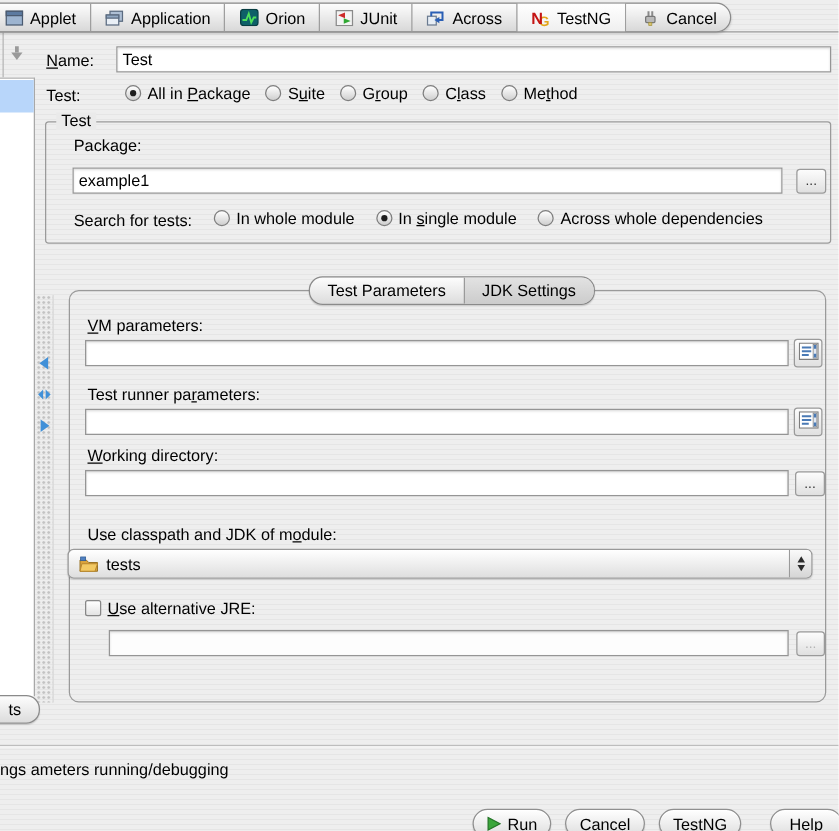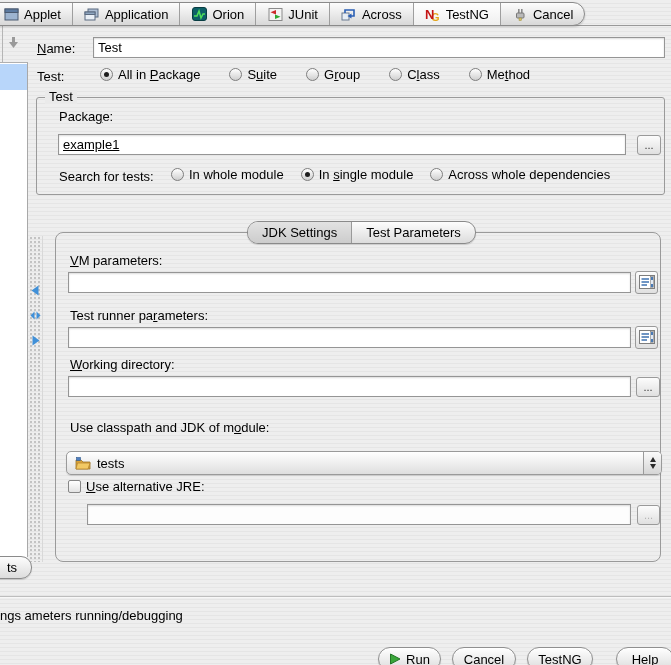--- a/index.html
+++ b/index.html
@@ -73,24 +73,24 @@
   .panel{position:absolute;left:55px;top:232px;width:604px;height:328px;border:1px solid #9a9a9a;border-radius:8px;}
   .segtabs{
     position:absolute;left:247px;top:221px;height:21px;display:flex;z-index:2;
     border:1px solid #8a8a8a;border-radius:11px;overflow:hidden;
     background:linear-gradient(#fdfdfd,#dcdcdc);box-shadow:0 1px 1px rgba(0,0,0,.15);
   }
   .segtab{display:flex;align-items:center;padding:0 14px;border-left:1px solid #9a9a9a;white-space:nowrap;cursor:default;}
   .segtab:first-child{border-left:none;}
   .segtab.on{background:linear-gradient(#e2e2e2,#cccccc);}
   .combo{
-    position:absolute;left:66px;top:439px;width:596px;height:24px;box-sizing:border-box;
+    position:absolute;left:54px;top:439px;width:596px;height:24px;box-sizing:border-box;
     display:flex;align-items:center;gap:6px;padding-left:8px;
     border:1px solid #9a9a9a;border-radius:5px;
-    background:linear-gradient(#ffffff,#dedede);box-shadow:0 1px 1px rgba(0,0,0,.12);margin-top:12px;
+    background:linear-gradient(#ffffff,#dedede);box-shadow:0 1px 1px rgba(0,0,0,.12);
   }
   .stepper{
     margin-left:auto;width:18px;height:100%;box-sizing:border-box;border-left:1px solid #9a9a9a;
     display:flex;flex-direction:column;align-items:center;justify-content:center;gap:2px;
     background:linear-gradient(#fafafa,#d5d5d5);border-radius:0 4px 4px 0;
   }
   .tri-up{width:0;height:0;border-left:3.5px solid transparent;border-right:3.5px solid transparent;border-bottom:5px solid #2a2a2a;}
   .tri-dn{width:0;height:0;border-left:3.5px solid transparent;border-right:3.5px solid transparent;border-top:5px solid #2a2a2a;}
   
   .sep{position:absolute;left:0;top:596px;width:671px;height:0;border-top:1px solid #bdbdbd;border-bottom:1px solid #f7f7f7;}
@@ -210,21 +210,21 @@
     </span>
   </div>
   <div class="bltab">
     <span>ts</span>
   </div>
 
   <label class="lbl" style="left:37px;top:41px"><u>N</u>ame:</label>
   <input class="field" style="left: 93px; top: 37px; width: 562px; height: 17px;" value="Test">
 
   <span class="lbl" style="left:37px;top:69px">Test:</span>
-  <div class="optrow" style="left:100px;top:67px;gap:29px">
+  <div class="optrow" style="left:100px;top:67px;gap:12px">
     <span class="opt">
       <span class="radio on"></span>
       <span>All in <u>P</u>ackage</span>
     </span>
     <span class="opt">
       <span class="radio"></span>
       <span>S<u>u</u>ite</span>
     </span>
     <span class="opt">
       <span class="radio"></span>
@@ -236,46 +236,46 @@
     </span>
     <span class="opt">
       <span class="radio"></span>
       <span>Me<u>t</u>hod</span>
     </span>
   </div>
 
   <div class="groupbox">
     <span class="legend">Test</span>
     <label class="lbl" style="left:22px;top:11px">Packa<u>g</u>e:</label>
-    <input class="field" style="left: 21px; top: 36px; width: 558px; height: 17px; text-decoration: underline;" value="example1">
+    <input class="field" style="left: 21px; top: 36px; width: 558px; height: 17px;" value="example1">
     <button class="mini" style="left:600px;top:37px;width:24px;height:20px">...</button>
     <span class="lbl" style="left:22px;top:71px">Search for tests:</span>
     <div class="optrow" style="left:134px;top:69px;gap:17px">
       <span class="opt">
         <span class="radio"></span>
         <span>In whole module</span>
       </span>
       <span class="opt">
         <span class="radio on"></span>
         <span>In <u>s</u>ingle module</span>
       </span>
       <span class="opt">
         <span class="radio"></span>
         <span>Across whole dependencies</span>
       </span>
     </div>
   </div>
 
   <div class="panel"></div>
   <div class="segtabs">
+    <div class="segtab">
+      <span>Test Parameters</span>
+    </div>
     <div class="segtab on">
       <span>JDK Settings</span>
-    </div>
-    <div class="segtab">
-      <span>Test Parameters</span>
     </div>
   </div>
 
   <label class="lbl" style="left:70px;top:253px"><u>V</u>M parameters:</label>
   <input class="field" style="left: 68px; top: 272px; width: 553px; height: 17px;" value="">
   <button class="mini" style="left:635px;top:271px;width:23px;height:23px">
     <span>
       <svg width="16" height="14">
           <rect x="0.5" y="0.5" width="15" height="13" fill="#ffffff" stroke="#7d7d7d"></rect>
           <line x1="2.5" y1="4" x2="10" y2="4" stroke="#4a7ab5" stroke-width="1.6"></line>

